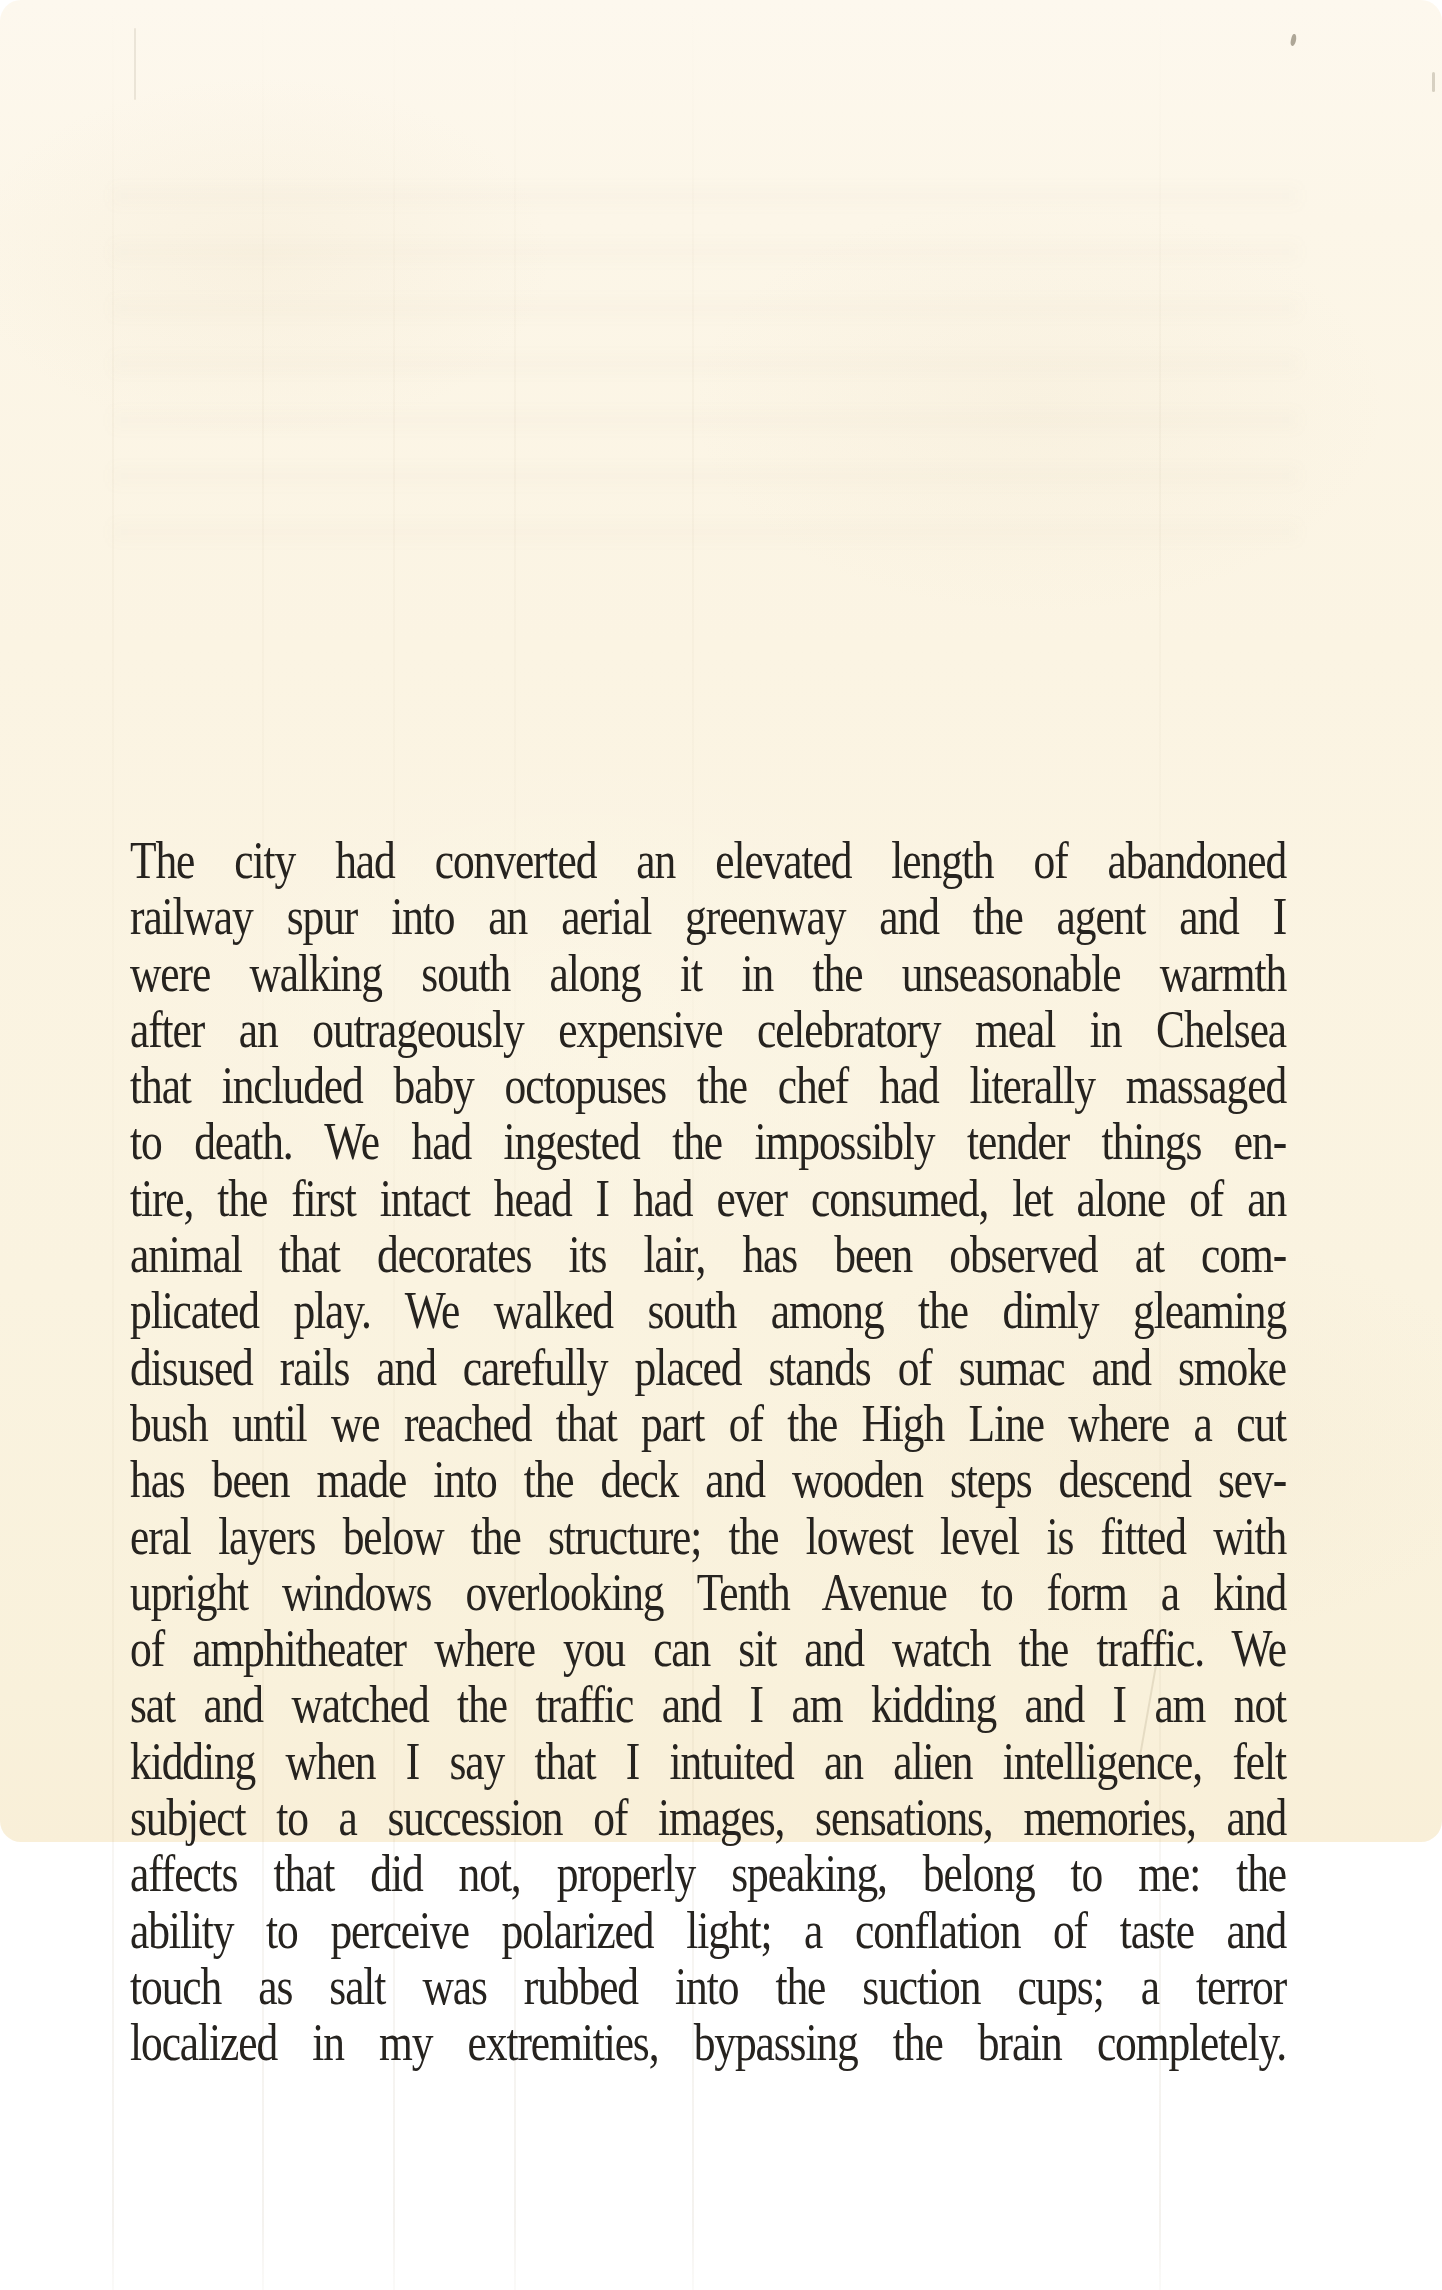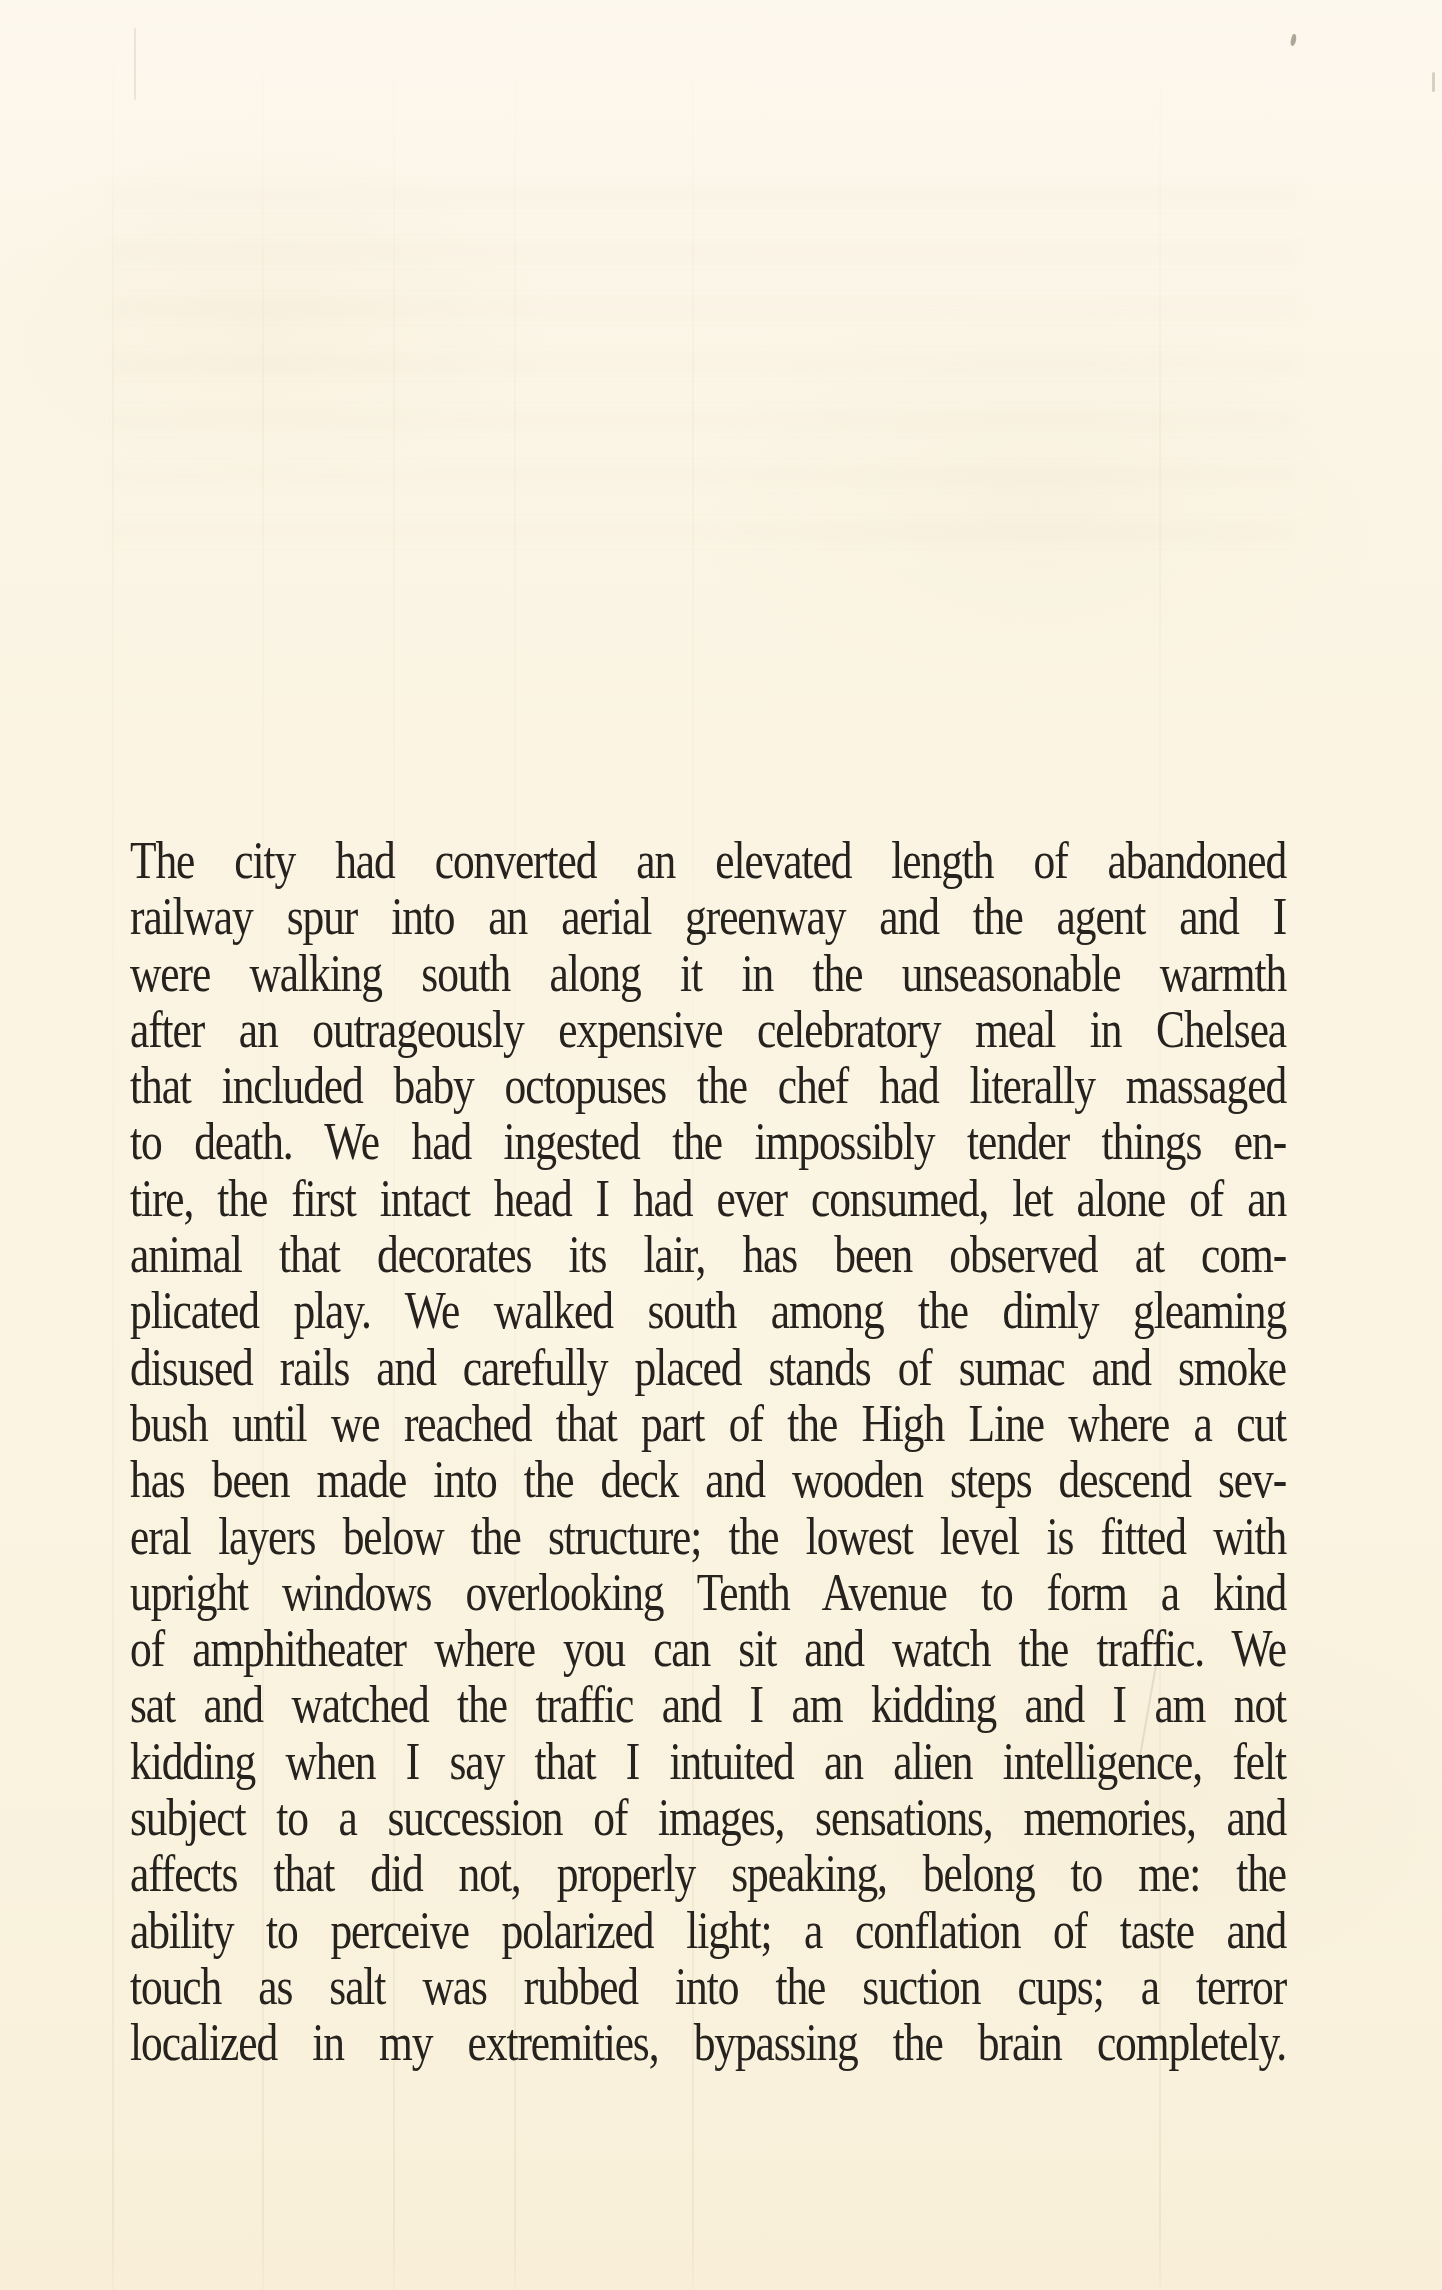--- a/index.html
+++ b/index.html
@@ -9,28 +9,29 @@
   body {
     width: 1442px;
     height: 2290px;
     overflow: hidden;
     font-family: "Liberation Serif", "DejaVu Serif", serif;
   }
   .page {
     position: absolute;
     inset: 0;
     width: 1442px;
-    height: 2290px;
+    height: 1842px;
     background: linear-gradient(180deg,
       #fdf8ee 0%,
       #fcf6e8 12%,
       #fbf4e3 35%,
       #faf3e0 70%,
       #f9f1db 92%,
       #f9efd8 100%);
+    border-radius: 21px;
   }
   
   .mottle {
     position: absolute;
     inset: 0;
     background:
       radial-gradient(420px 260px at 18% 14%, rgba(222,200,160,0.10), rgba(222,200,160,0) 70%),
       radial-gradient(500px 300px at 72% 22%, rgba(215,195,155,0.08), rgba(215,195,155,0) 70%),
       radial-gradient(600px 380px at 40% 55%, rgba(255,255,245,0.18), rgba(255,255,245,0) 70%),
       radial-gradient(520px 300px at 80% 78%, rgba(220,198,158,0.07), rgba(220,198,158,0) 70%);

